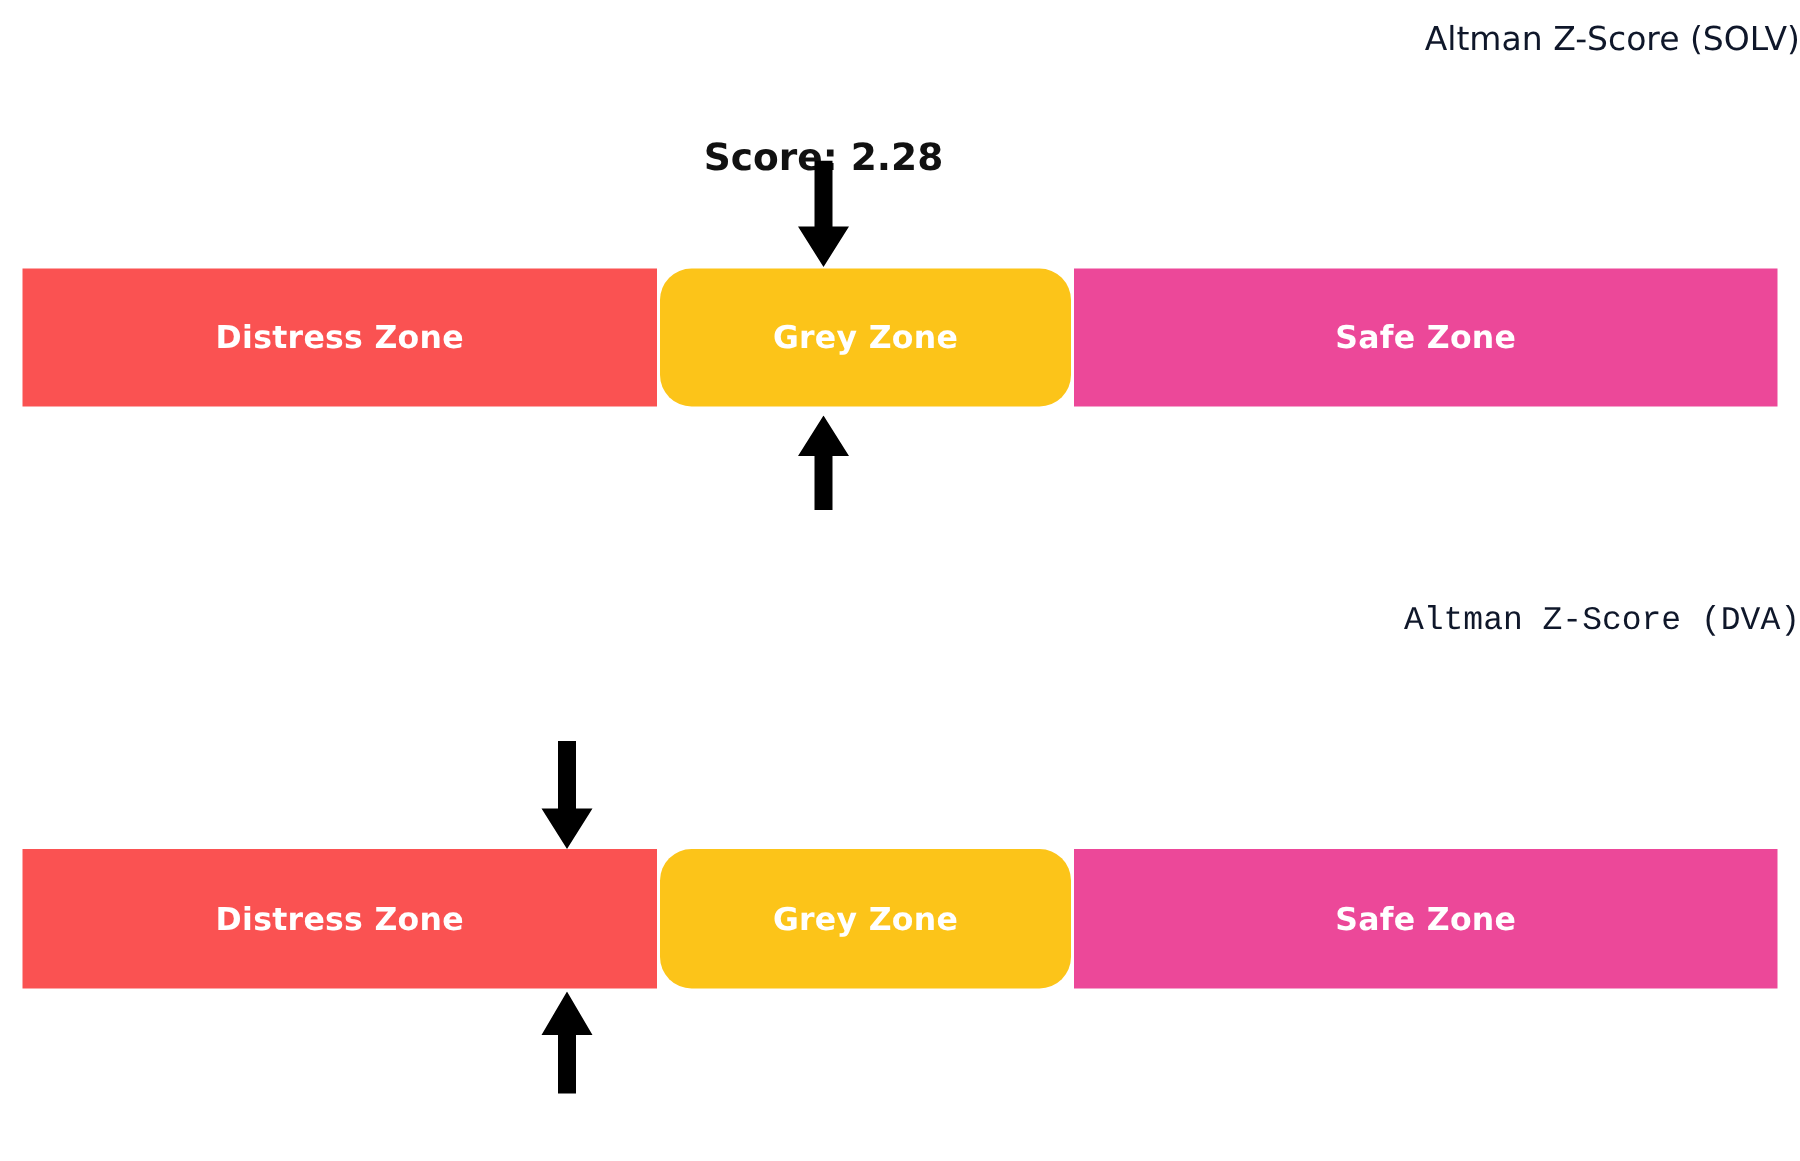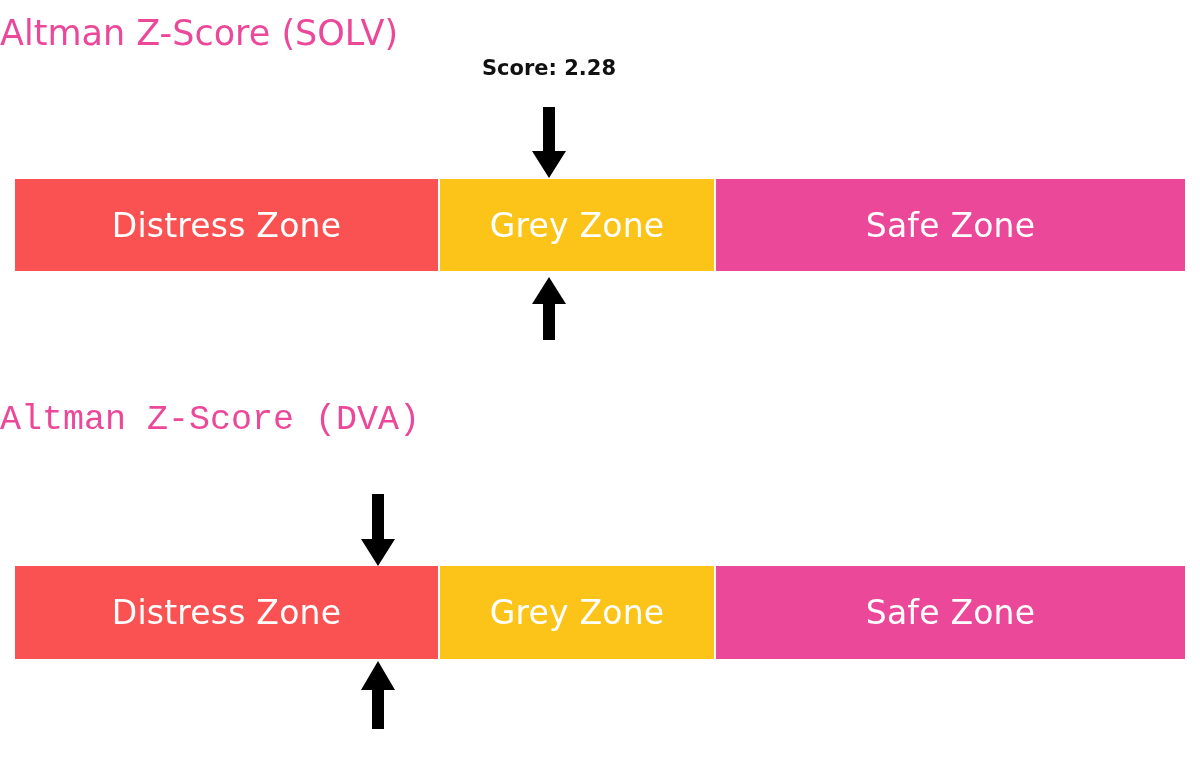--- a/index.html
+++ b/index.html
@@ -19,59 +19,60 @@
     position: absolute;
     left: 0;
     top: 0;
     width: 1200px;
     height: 774px;
   }
 
   
   .panel-title {
     position: absolute;
-    text-align: left;
-    font-size: 35px;
+    text-align: right;
+    font-size: 22px;
     font-weight: 400;
-    color: #ec4899;
+    color: #0f172a;
     white-space: nowrap;
     line-height: 1;
   }
   .score-label {
     position: absolute;
     text-align: center;
-    font-size: 21px;
+    font-size: 25px;
     font-weight: bold;
     color: #111111;
     white-space: nowrap;
     line-height: 1;
+    margin-top: 34px;
   }
 
   
   .zone-bar {
     position: absolute;
     display: flex;
     flex-direction: row;
   }
   .zone {
     display: flex;
     align-items: center;
     justify-content: center;
     height: 100%;
     box-sizing: border-box;
   }
   .zone-label {
     color: #ffffff;
-    font-size: 33px;
-    font-weight: normal;
+    font-size: 21px;
+    font-weight: bold;
     letter-spacing: 0.2px;
     white-space: nowrap;
   }
   .zone-distress { background: #fa5252; }
-  .zone-grey     { background: #fcc419; }
+  .zone-grey     { background: #fcc419; border-radius: 21px; }
   .zone-safe     { background: #ec4899; }
 
   .zone-gap { width: 2px; height: 100%; background: #ffffff; }
 
   
   .marker-arrow {
     position: absolute;
   }
   .marker-arrow svg { display: block; }
 </style>

